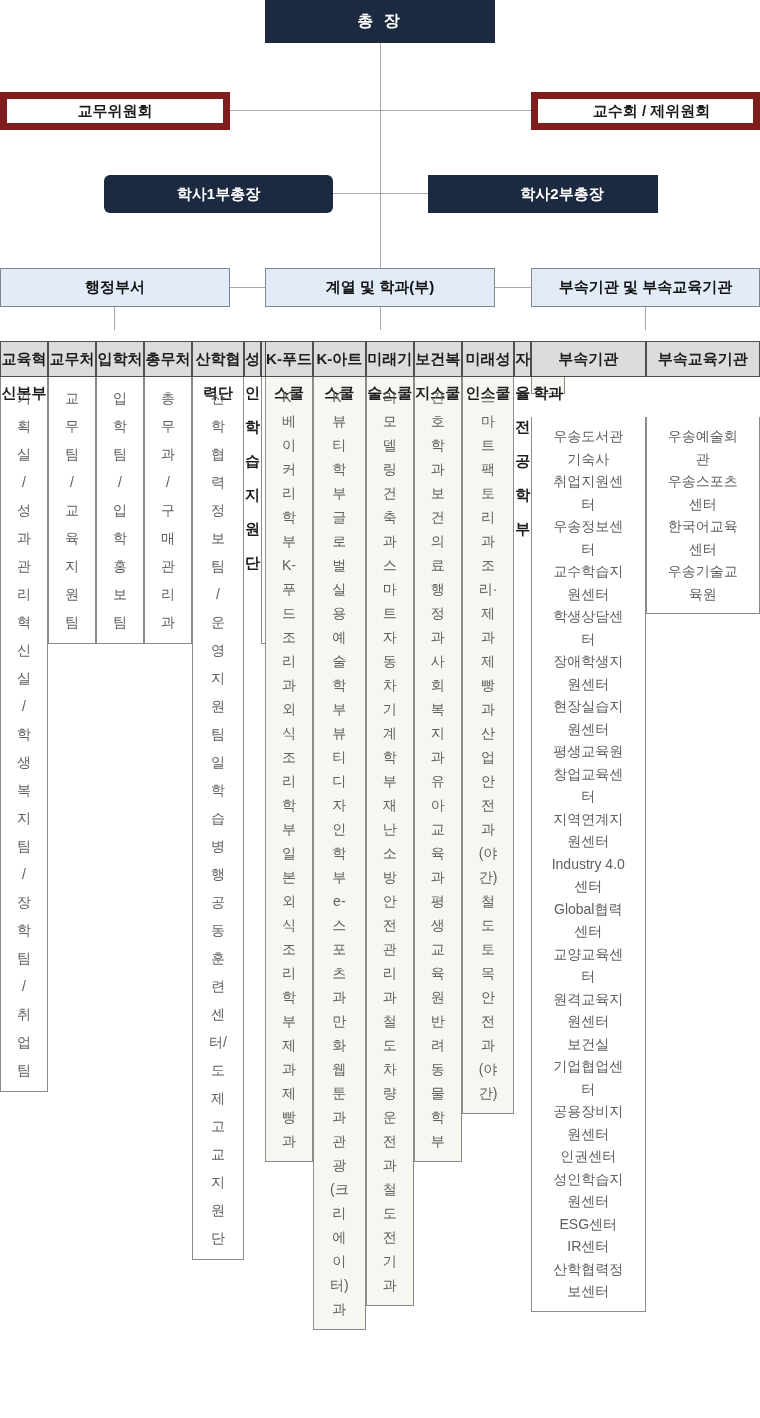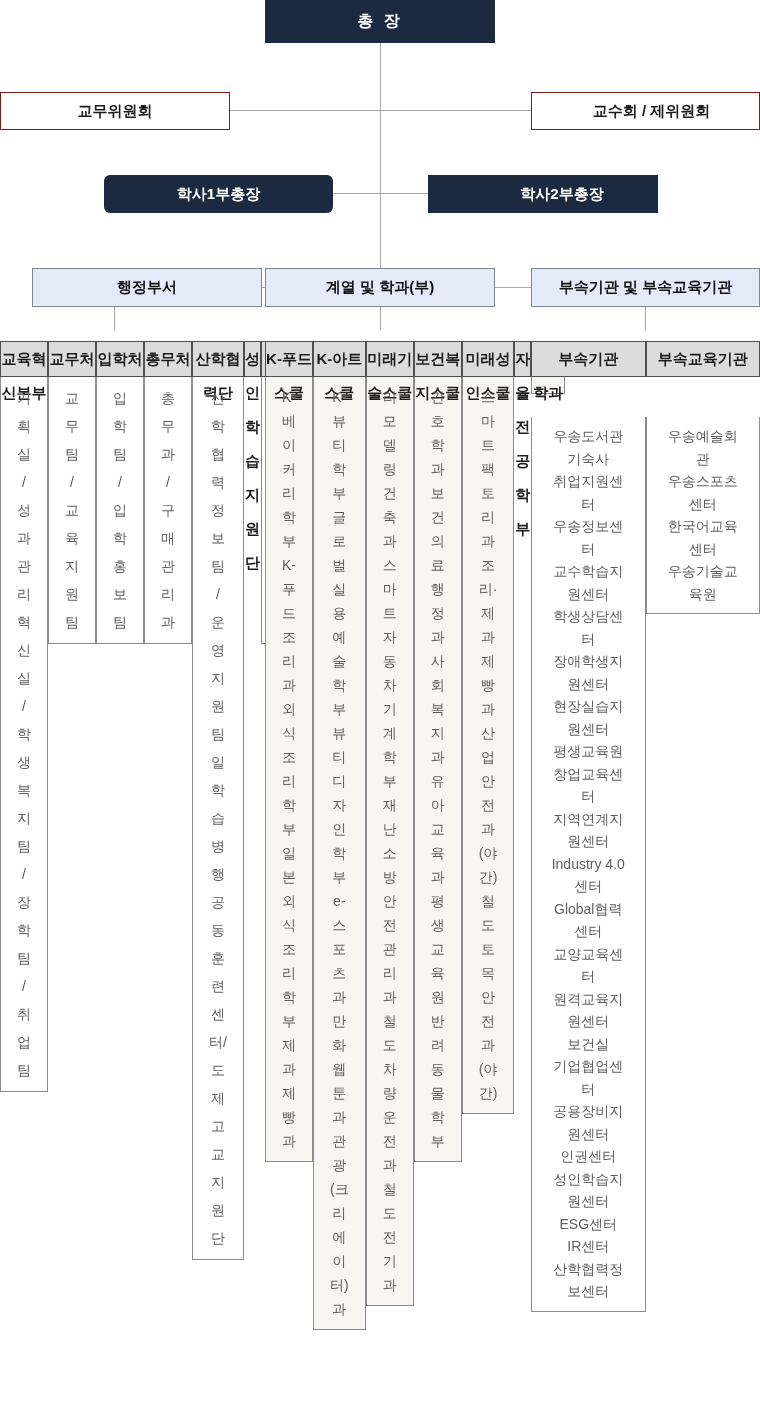--- a/index.html
+++ b/index.html
@@ -4,21 +4,21 @@
 <style>
   html,body { margin:0; padding:0; background:#ffffff; }
   body { width:760px; height:1418px; font-family:"Liberation Sans","DejaVu Sans",sans-serif; }
   .canvas { position:relative; width:760px; height:1418px; background:#fff; overflow:hidden; }
 
   .abs { position:absolute; box-sizing:border-box; }
   .flexc { display:flex; align-items:center; justify-content:center; }
 
   .navy { background:var(--navy,#1b2a40); color:#ffffff; font-weight:bold; font-size:15px; }
   .president { letter-spacing:3px; font-size:16px; }
-  .white-box { background:#ffffff; border:1px solid #7f1d1d; color:#1c1c1c; font-weight:bold; font-size:15px; }
+  .white-box { background:#ffffff; border:7px solid #7f1d1d; color:#1c1c1c; font-weight:bold; font-size:15px; }
   .blue-head { background:var(--blue,#e2ebf7); border:1px solid #7b8894; color:#121212; font-weight:bold; font-size:15px; }
 
   .cline { position:absolute; background:#a8a8a8; }
 
   .col { position:absolute; top:341px; display:flex; }
   .col-left  { left:0;   width:230px; row-gap:18px; }
   .col-mid   { left:265px; width:230px; row-gap:20px; }
   .col-right { left:531px; width:229px; row-gap:20px; }
 
   .org-box { width:100%; }
@@ -57,21 +57,21 @@
     <span>교수회 / 제위원회</span>
   </div>
 
   <div class="abs flexc navy" style="left:104px; top:175px; width:229px; height:38px;border-radius:6px;">
     <span>학사1부총장</span>
   </div>
   <div class="abs flexc navy" style="left:428px; top:175px; width:230px; height:38px;padding-left:38px;">
     <span>학사2부총장</span>
   </div>
 
-  <div class="abs flexc blue-head" style="left:0; top:268px; width:230px; height:39px;margin-left:32px;">
+  <div class="abs flexc blue-head" style="left:0; top:268px; width:230px; height:39px;">
     <span>행정부서</span>
   </div>
   <div class="abs flexc blue-head" style="left:265px; top:268px; width:230px; height:39px;">
     <span>계열 및 학과(부)</span>
   </div>
   <div class="abs flexc blue-head" style="left:531px; top:268px; width:229px; height:39px;">
     <span>부속기관 및 부속교육기관</span>
   </div>
 
   <div class="col col-left" style="--body-bg: #ffffff;">

